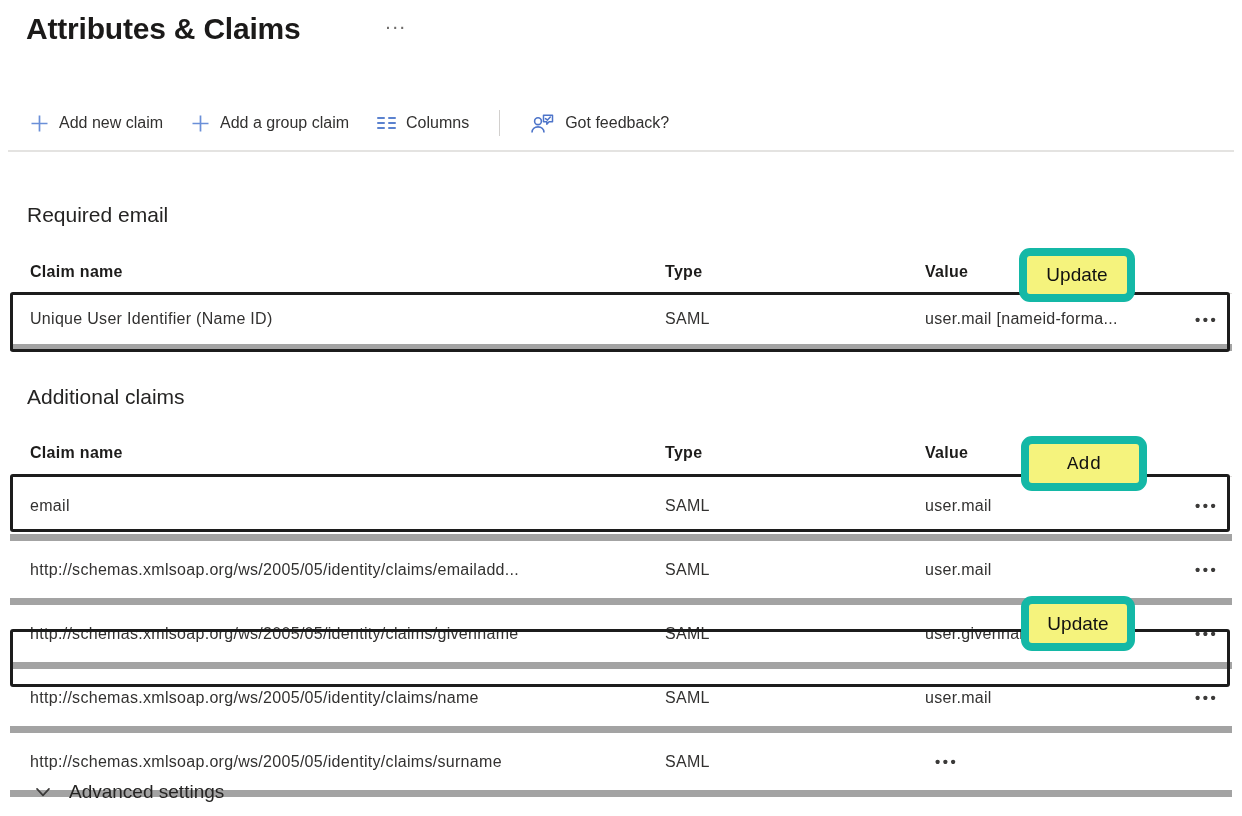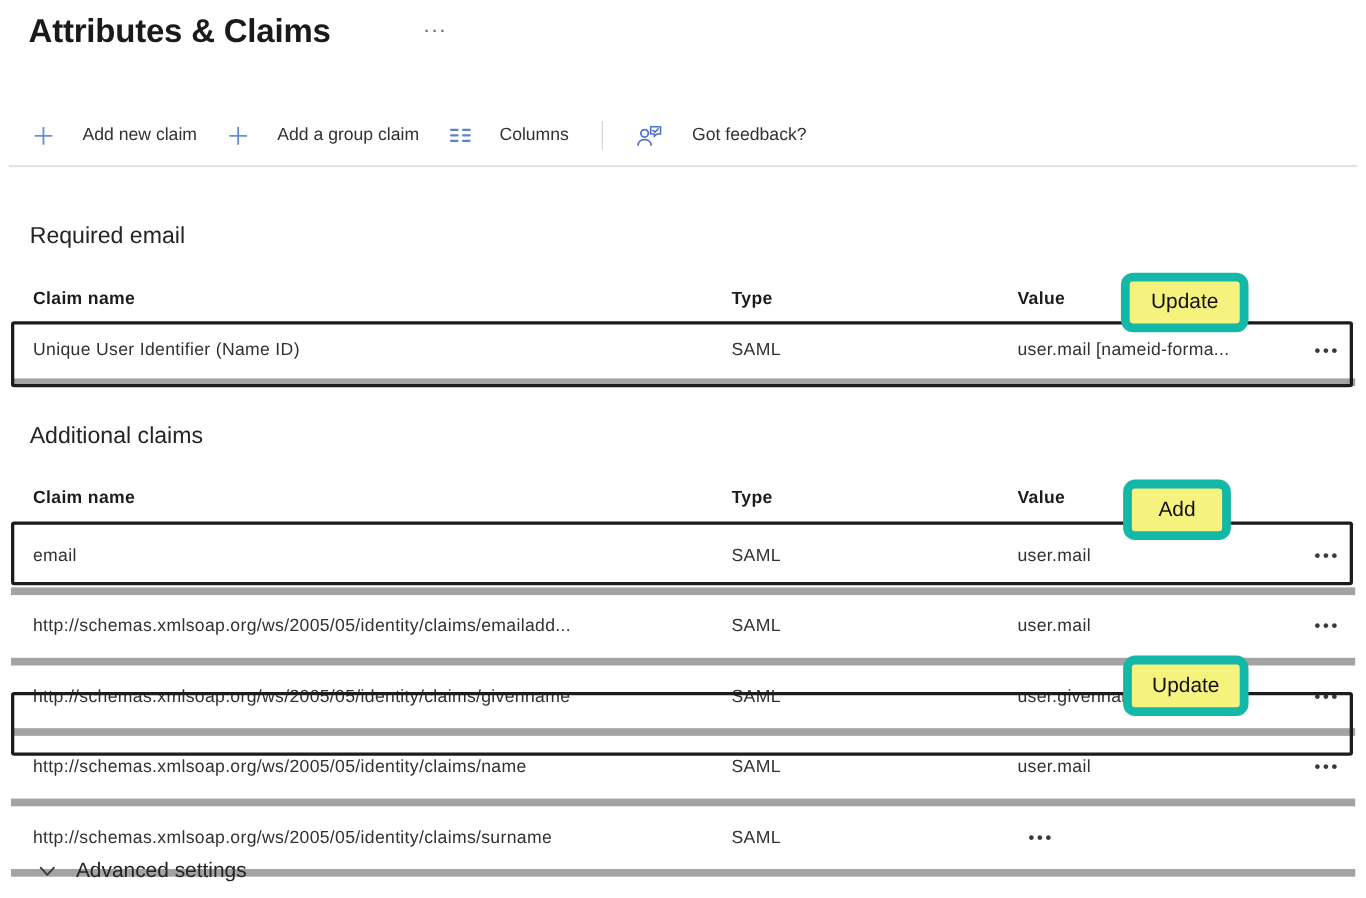--- a/index.html
+++ b/index.html
@@ -22,21 +22,21 @@
     position: absolute; left: 386px; top: 20px;
     font-size: 14px; color: #6f6d6b; letter-spacing: 2.5px; font-weight: 700;
   }
 
   
   .toolbar {
     position: absolute; left: 30px; top: 104px; height: 38px;
     display: flex; align-items: center; gap: 28px;
   }
   .tb-btn {
-    display: flex; align-items: center; gap: 26px;
+    display: flex; align-items: center; gap: 10px;
     background: none; border: none; cursor: pointer;
     font-family: "Liberation Sans", sans-serif;
     font-size: 16px; color: #323130; padding: 0;
   }
   .tb-divider { width: 1px; height: 26px; background: #d2d0ce; margin: 0 2px; }
   .cols-icon { display: flex; gap: 3px; }
   .cols-icon .col { display: flex; flex-direction: column; gap: 2.5px; }
   .cols-icon .bar { width: 8px; height: 2.6px; background: #5b82cf; border-radius: 1px; }
 
   .rule {
@@ -96,21 +96,21 @@
 
   .ann-badge {
     position: absolute;
     background: #f5f37d;
     border: 8px solid #14b8a6; border-radius: 11px;
     display: flex; align-items: center; justify-content: center;
     font-size: 19px; color: #111111;
     pointer-events: none;
   }
   #badge-1 { left: 1019px; top: 248px; width: 116px; height: 54px; }
-  #badge-2 { left: 1021px; top: 436px; width: 98px; height: 55px; }
+  #badge-2 { left: 1021px; top: 436px; width: 126px; height: 55px; font-family: Liberation Mono, monospace; }
   #badge-3 { left: 1021px; top: 596px; width: 114px; height: 55px; }
 </style>
 </head>
 <body>
 
 <h1 class="page-title">Attributes &amp; Claims</h1>
 <span class="title-more">···</span>
 
 <div class="toolbar">
   <button class="tb-btn">

